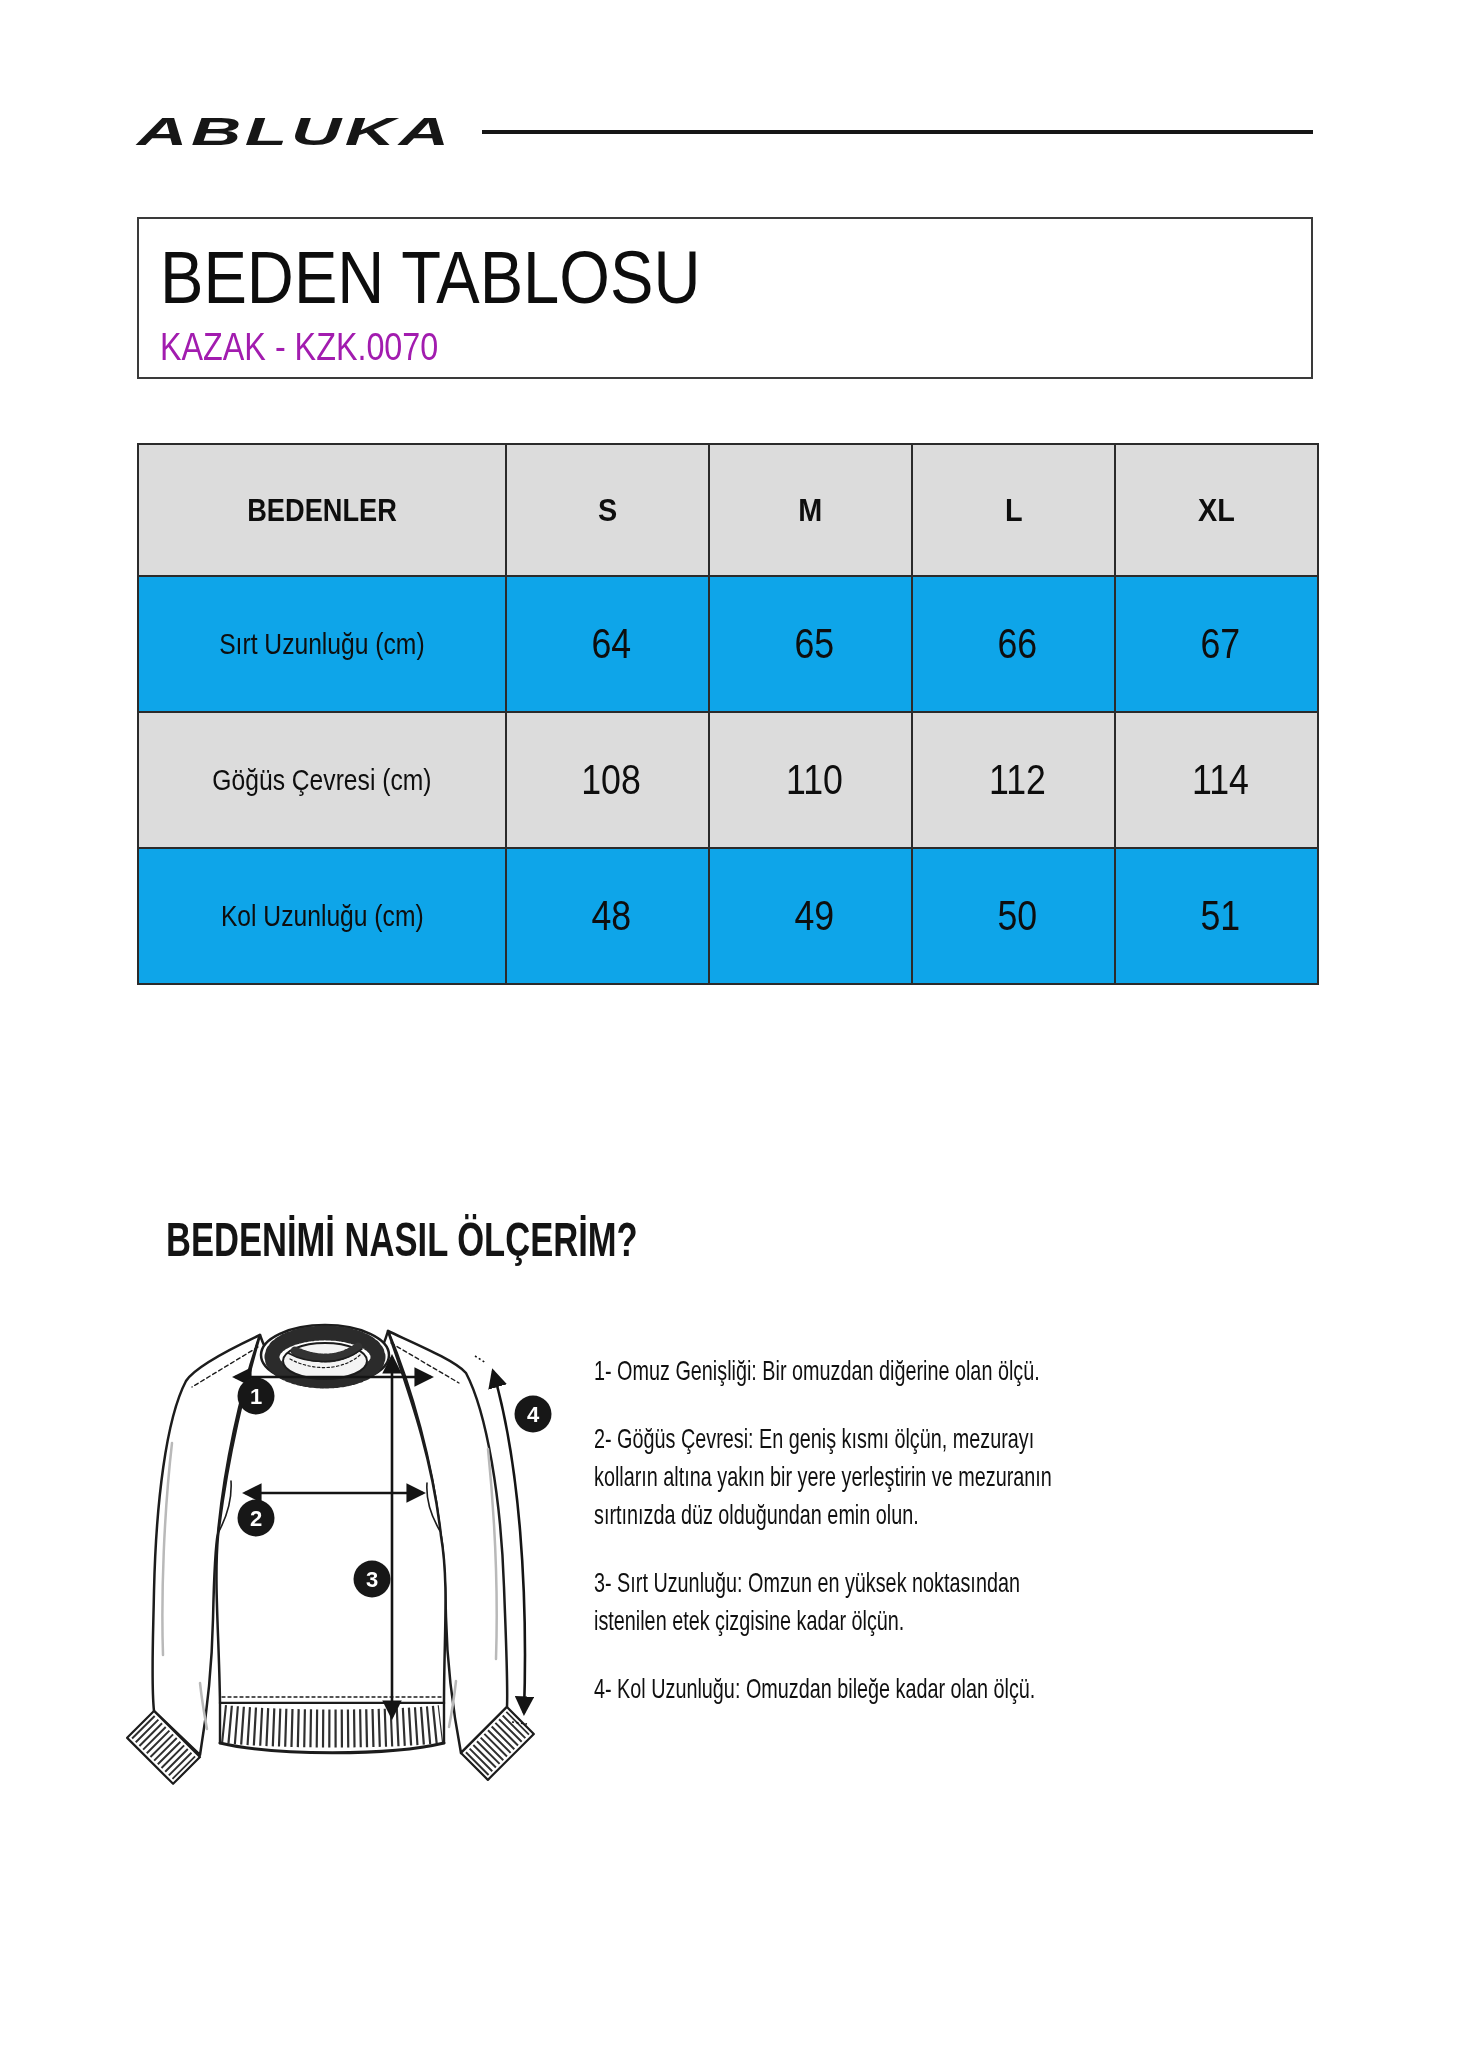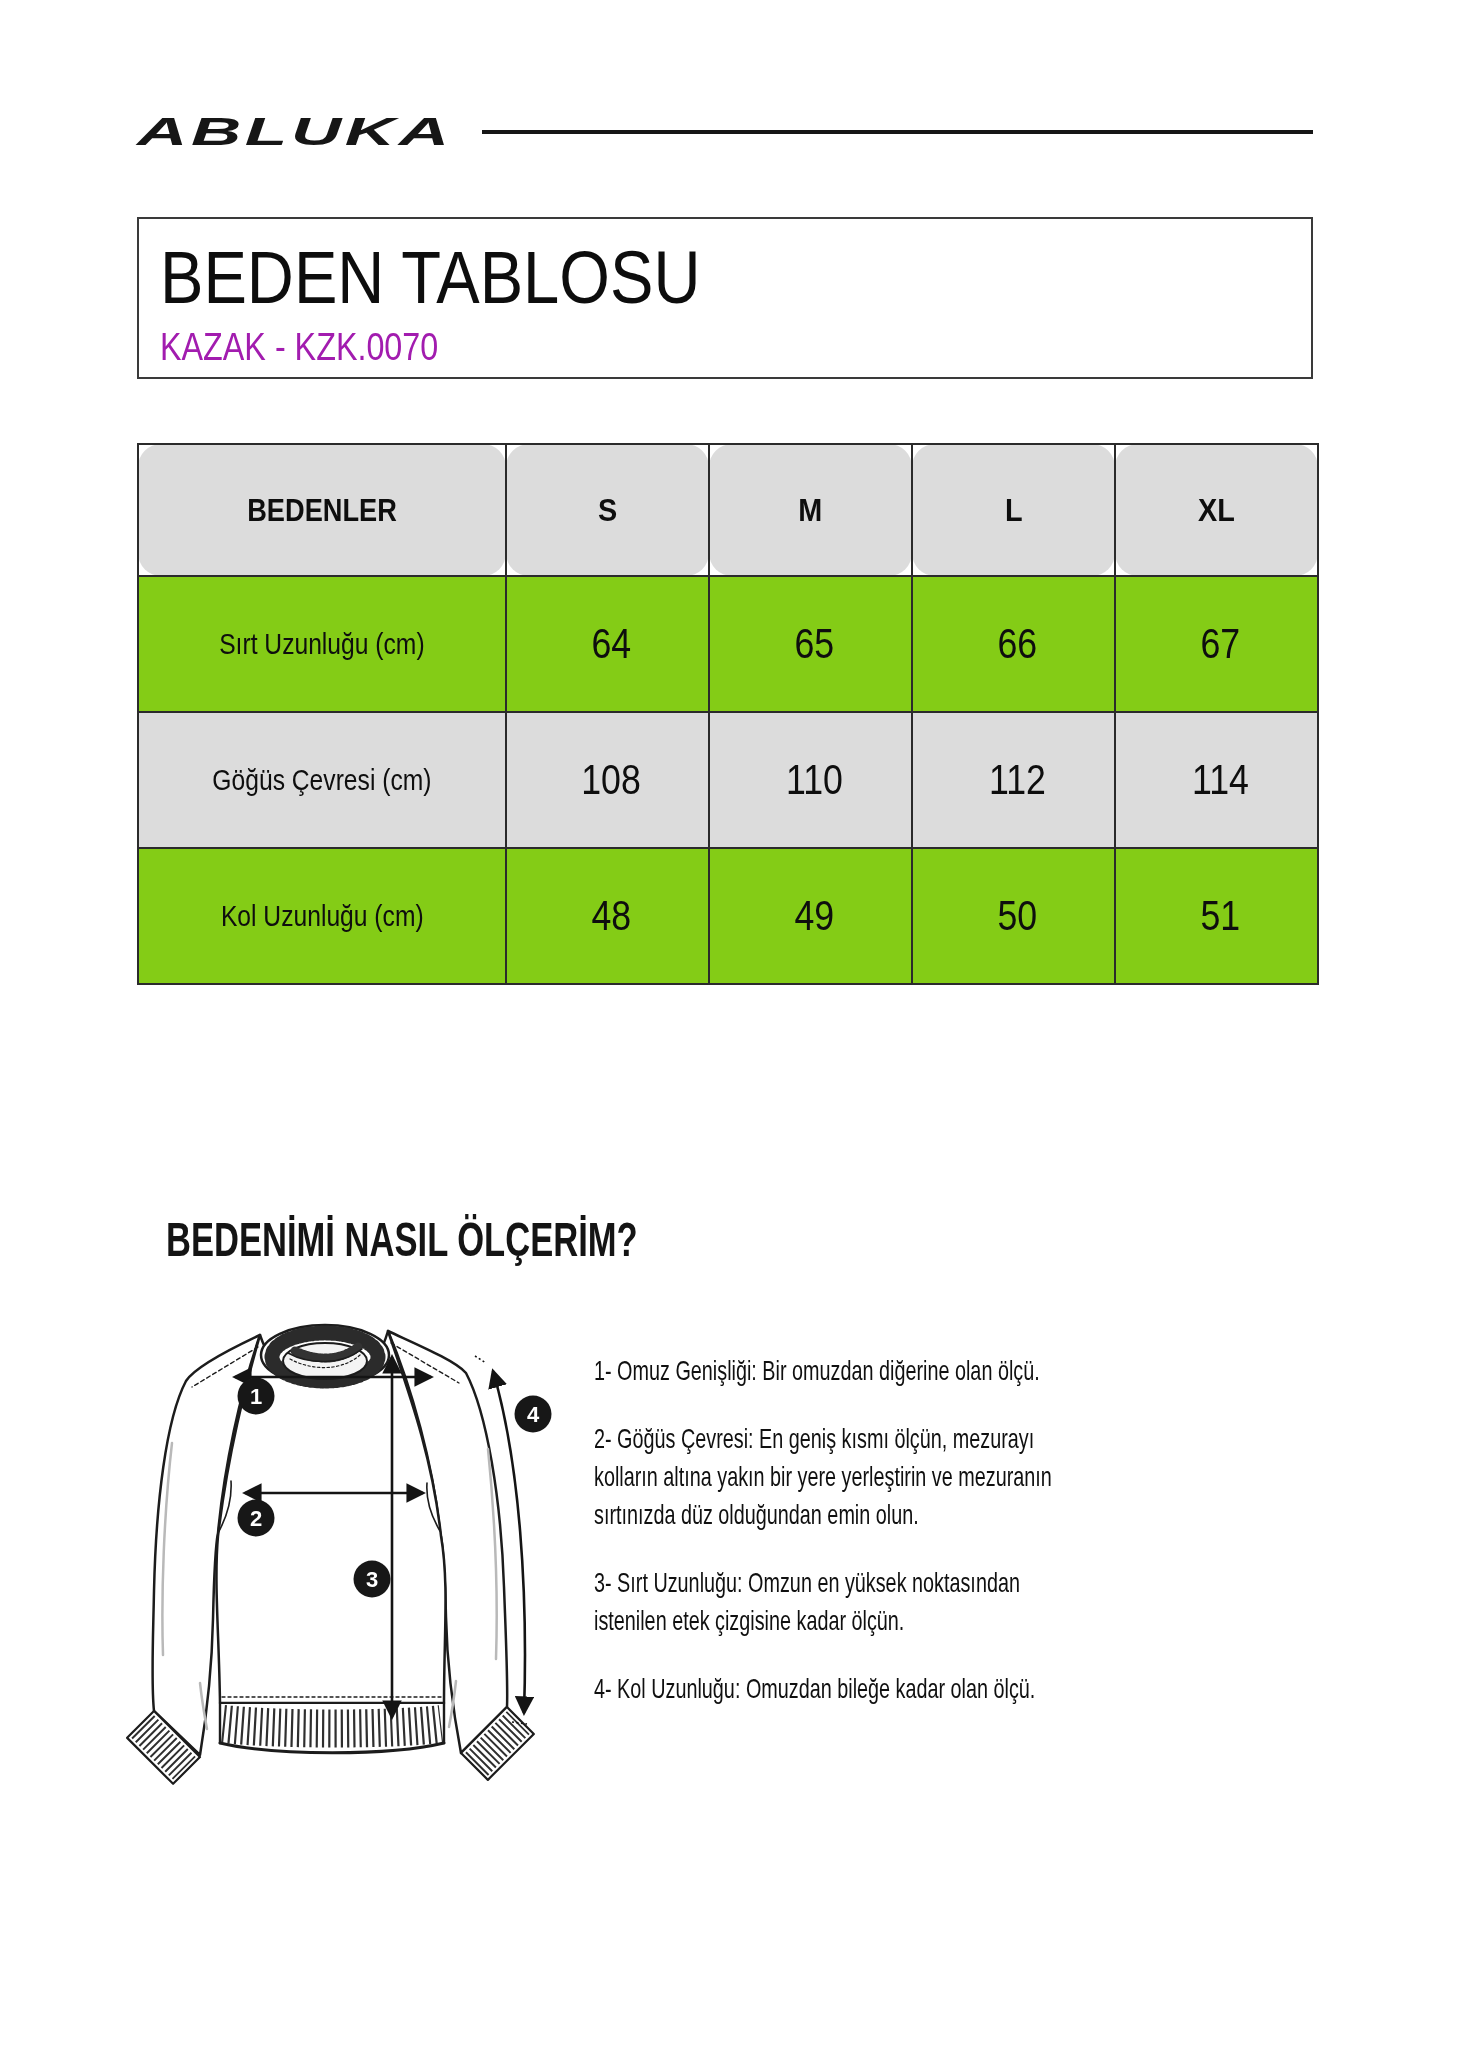--- a/index.html
+++ b/index.html
@@ -39,25 +39,25 @@
   .cx85l{display:inline-block;transform:scaleX(.85);transform-origin:left center;white-space:nowrap;}
   .cx88{display:inline-block;transform:scaleX(.88);transform-origin:left center;white-space:nowrap;}
   .cx90{display:inline-block;transform:scaleX(.90);transform-origin:center;white-space:nowrap;}
   
   table.size-table{
     position:absolute;left:137px;top:443px;width:1180px;
     border-collapse:collapse;table-layout:fixed;
   }
   .size-table th,.size-table td{
     border:2px solid #2b2b2b;text-align:center;vertical-align:middle;
-    padding:0;background:#84cc16;color:#0e0e0e;
+    padding:0;background:#0ea5e9;color:#0e0e0e;
   }
   .size-table thead tr{height:132px;}
   .size-table tbody tr{height:136px;}
-  .size-table thead th{background:#dcdcdc;font-size:32px;font-weight:bold;border-radius:23px;}
+  .size-table thead th{background:#dcdcdc;font-size:32px;font-weight:bold;}
   .size-table tbody tr:nth-child(even) td{background:#dcdcdc;}
   .size-table td.rowlabel{font-size:29px;font-weight:400;}
   .size-table td.val{font-size:42px;font-weight:400;padding-left:8px;}
   
   .how-heading{
     position:absolute;left:150px;top:1196px;margin:16px;
     font-size:48px;font-weight:bold;color:#141414;line-height:1.15;
   }
   .instructions{
     position:absolute;left:594px;top:1352px;width:680px;

